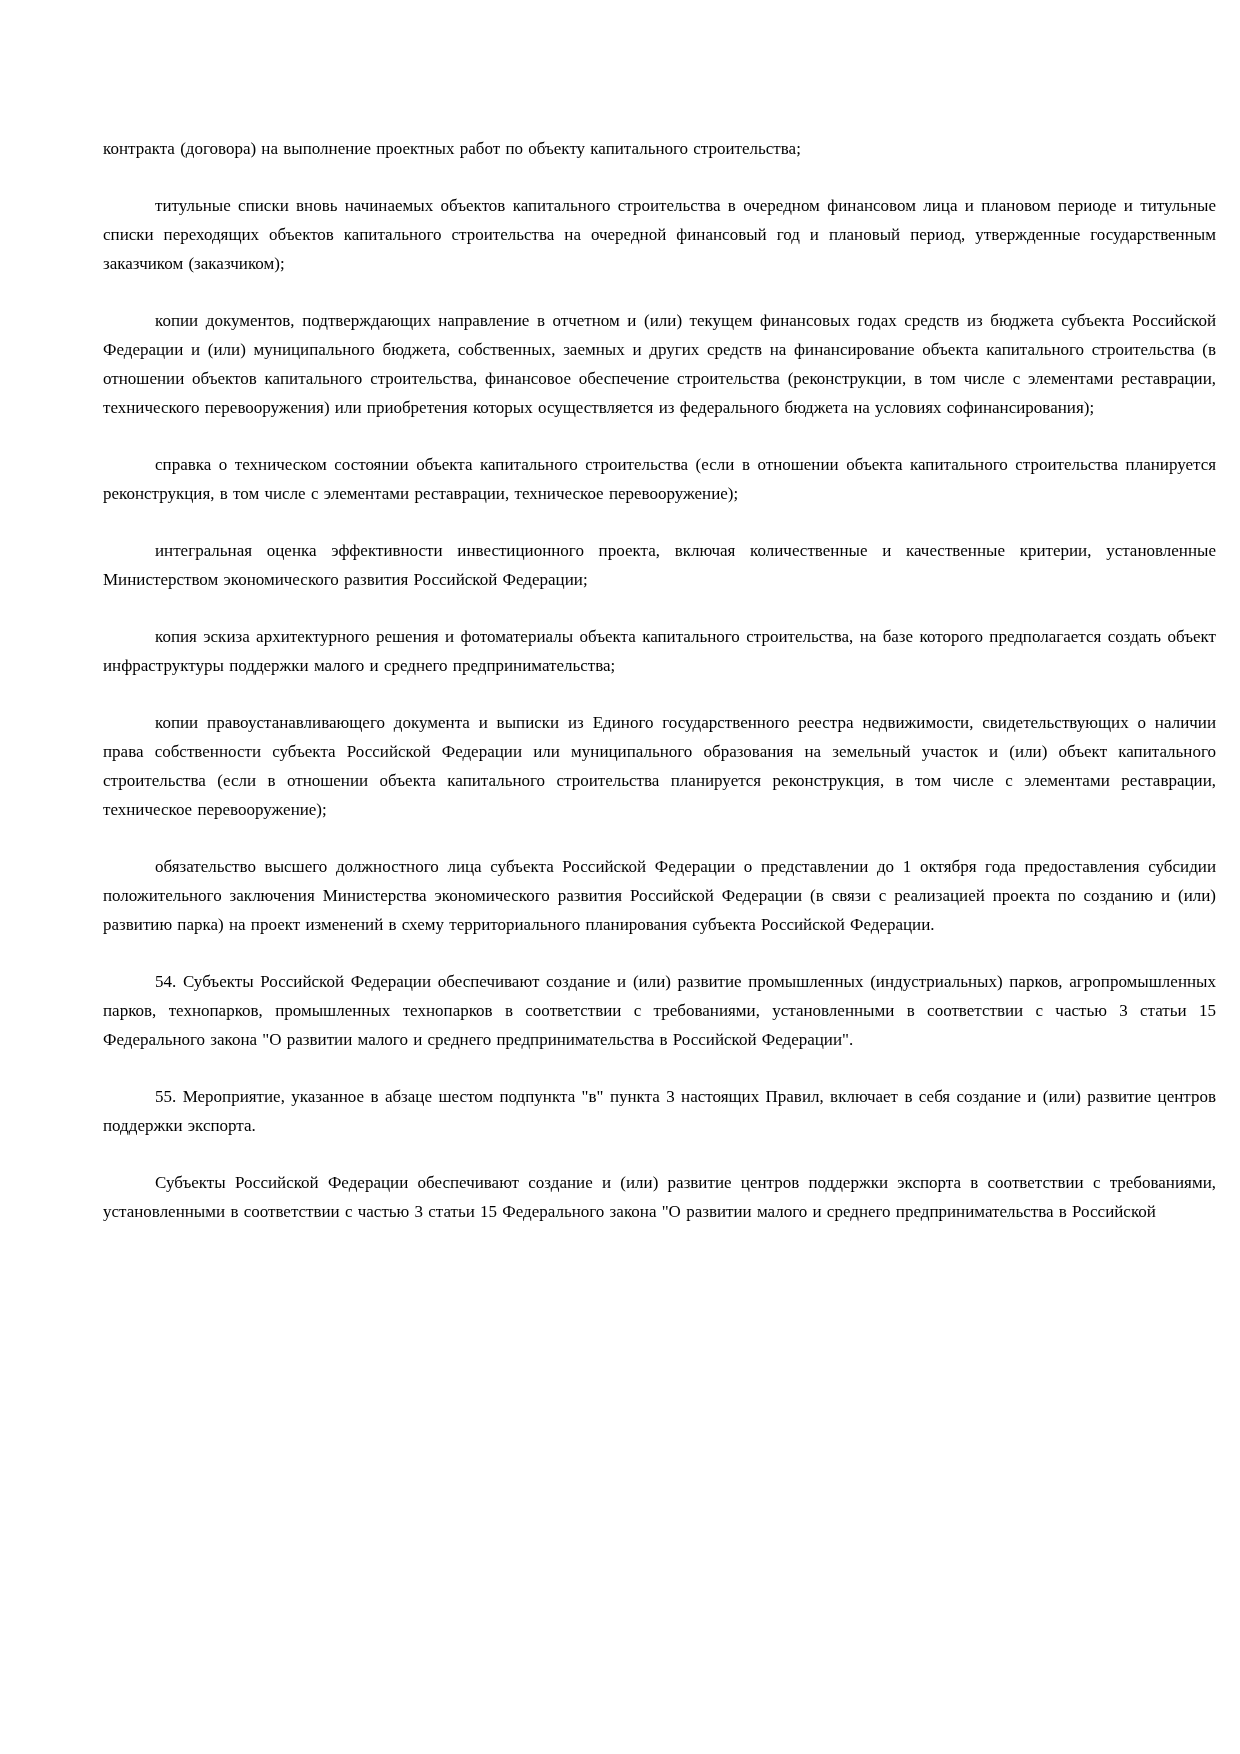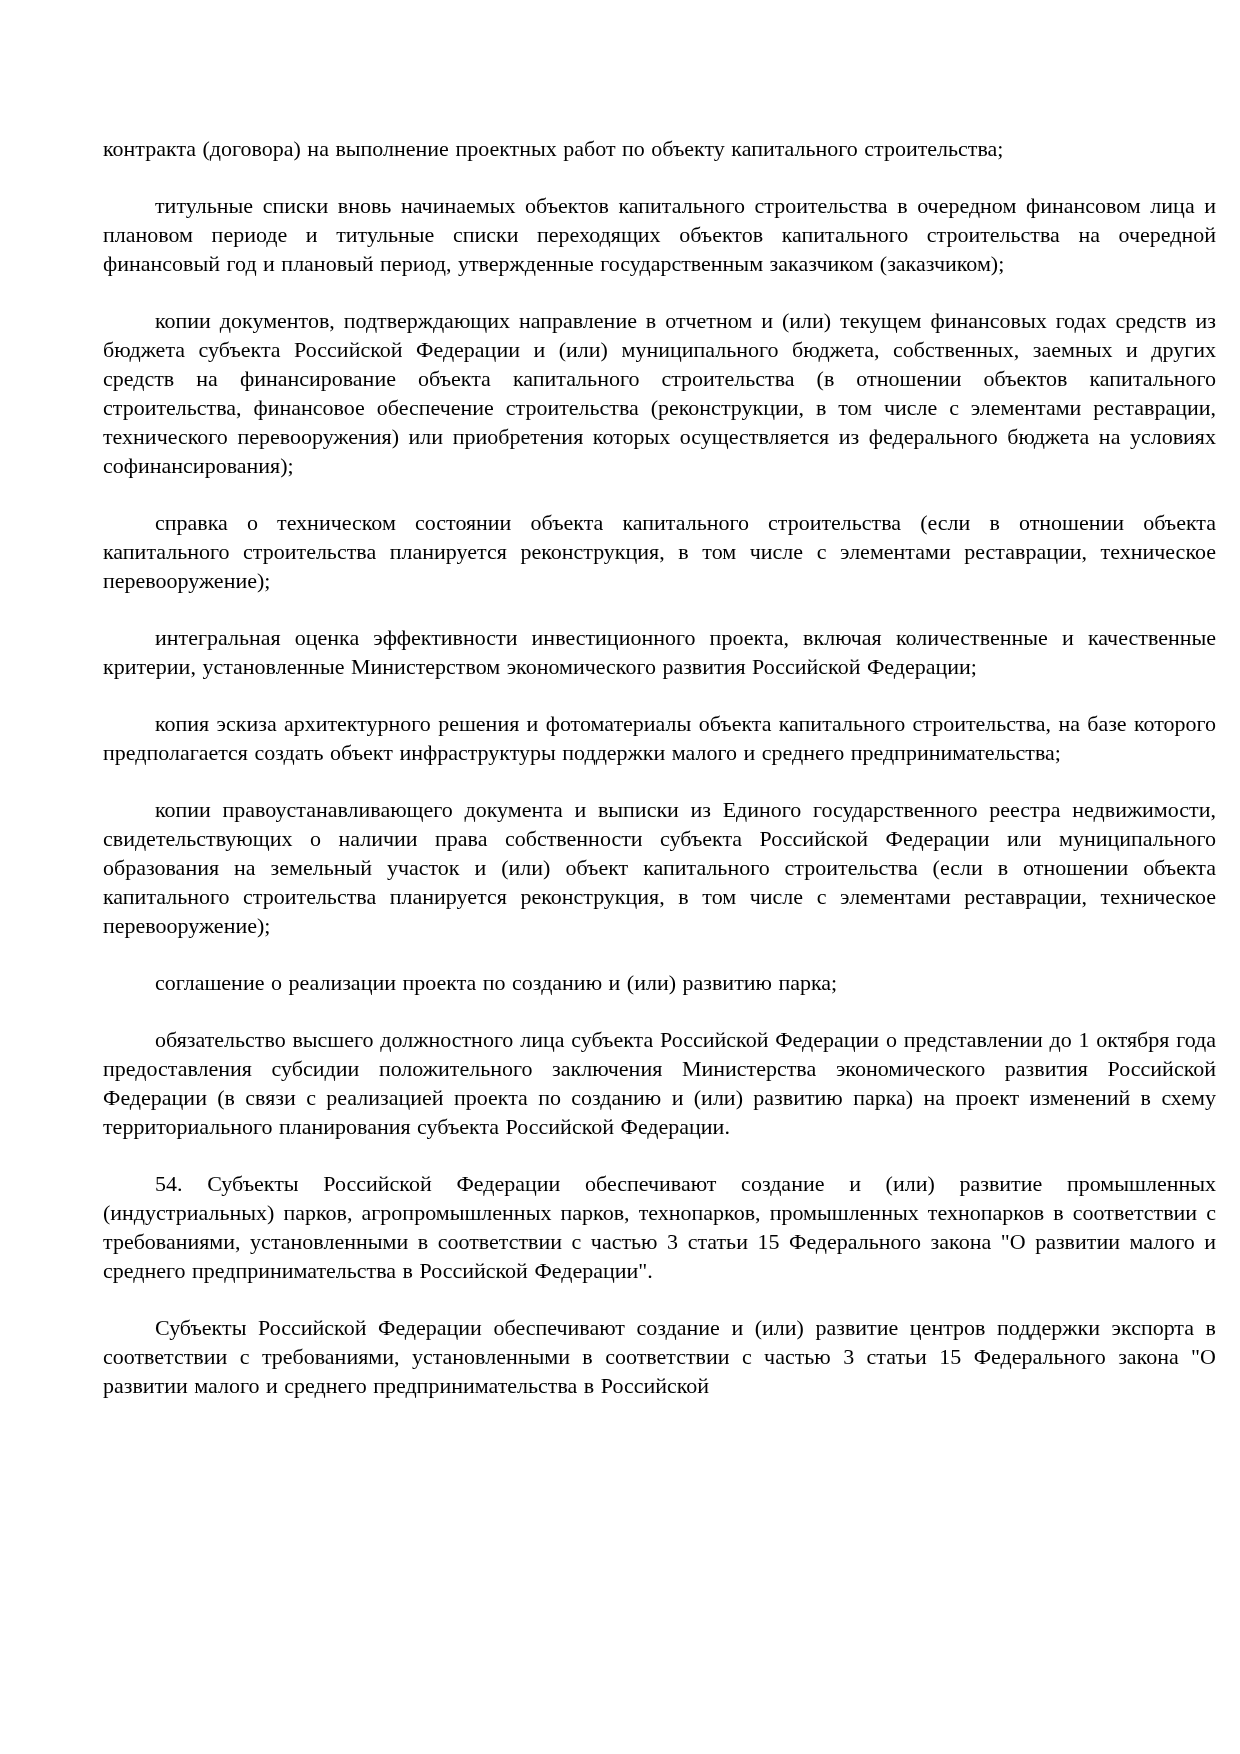--- a/index.html
+++ b/index.html
@@ -9,21 +9,21 @@
   }
   .page {
     position: relative;
     width: 1240px;
     height: 1754px;
     background: #ffffff;
     box-sizing: border-box;
     padding: 134px 24px 0 103px;
     overflow: hidden;
     font-family: "Liberation Serif", "DejaVu Serif", serif;
-    font-size: 22px;
+    font-size: 17px;
     line-height: 29px;
     color: #000000;
   }
   p.para {
     margin: 0 0 28px 0;
     text-align: justify;
     text-indent: 52px;
     word-spacing: 1px;
   }
   p.para.no-indent {
@@ -35,18 +35,18 @@
 
 <div class="page">
   <div id="document-body">
       <p class="para no-indent">контракта (договора) на выполнение проектных работ по объекту капитального строительства;</p>
       <p class="para">титульные списки вновь начинаемых объектов капитального строительства в очередном финансовом лица и плановом периоде и титульные списки переходящих объектов капитального строительства на очередной финансовый год и плановый период, утвержденные государственным заказчиком (заказчиком);</p>
       <p class="para">копии документов, подтверждающих направление в отчетном и (или) текущем финансовых годах средств из бюджета субъекта Российской Федерации и (или) муниципального бюджета, собственных, заемных и других средств на финансирование объекта капитального строительства (в отношении объектов капитального строительства, финансовое обеспечение строительства (реконструкции, в том числе с элементами реставрации, технического перевооружения) или приобретения которых осуществляется из федерального бюджета на условиях софинансирования);</p>
       <p class="para">справка о техническом состоянии объекта капитального строительства (если в отношении объекта капитального строительства планируется реконструкция, в том числе с элементами реставрации, техническое перевооружение);</p>
       <p class="para">интегральная оценка эффективности инвестиционного проекта, включая количественные и качественные критерии, установленные Министерством экономического развития Российской Федерации;</p>
       <p class="para">копия эскиза архитектурного решения и фотоматериалы объекта капитального строительства, на базе которого предполагается создать объект инфраструктуры поддержки малого и среднего предпринимательства;</p>
       <p class="para">копии правоустанавливающего документа и выписки из Единого государственного реестра недвижимости, свидетельствующих о наличии права собственности субъекта Российской Федерации или муниципального образования на земельный участок и (или) объект капитального строительства (если в отношении объекта капитального строительства планируется реконструкция, в том числе с элементами реставрации, техническое перевооружение);</p>
-      <p class="para">соглашение о реализации проекта по созданию и (или) развитию парка;</p>
       <p class="para">обязательство высшего должностного лица субъекта Российской Федерации о представлении до 1 октября года предоставления субсидии положительного заключения Министерства экономического развития Российской Федерации (в связи с реализацией проекта по созданию и (или) развитию парка) на проект изменений в схему территориального планирования субъекта Российской Федерации.</p>
       <p class="para">54. Субъекты Российской Федерации обеспечивают создание и (или) развитие промышленных (индустриальных) парков, агропромышленных парков, технопарков, промышленных технопарков в соответствии с требованиями, установленными в соответствии с частью 3 статьи 15 Федерального закона "О развитии малого и среднего предпринимательства в Российской Федерации".</p>
+      <p class="para">55. Мероприятие, указанное в абзаце шестом подпункта "в" пункта 3 настоящих Правил, включает в себя создание и (или) развитие центров поддержки экспорта.</p>
       <p class="para">Субъекты Российской Федерации обеспечивают создание и (или) развитие центров поддержки экспорта в соответствии с требованиями, установленными в соответствии с частью 3 статьи 15 Федерального закона "О развитии малого и среднего предпринимательства в Российской</p>
     </div>
 </div>
 
 </body></html>

